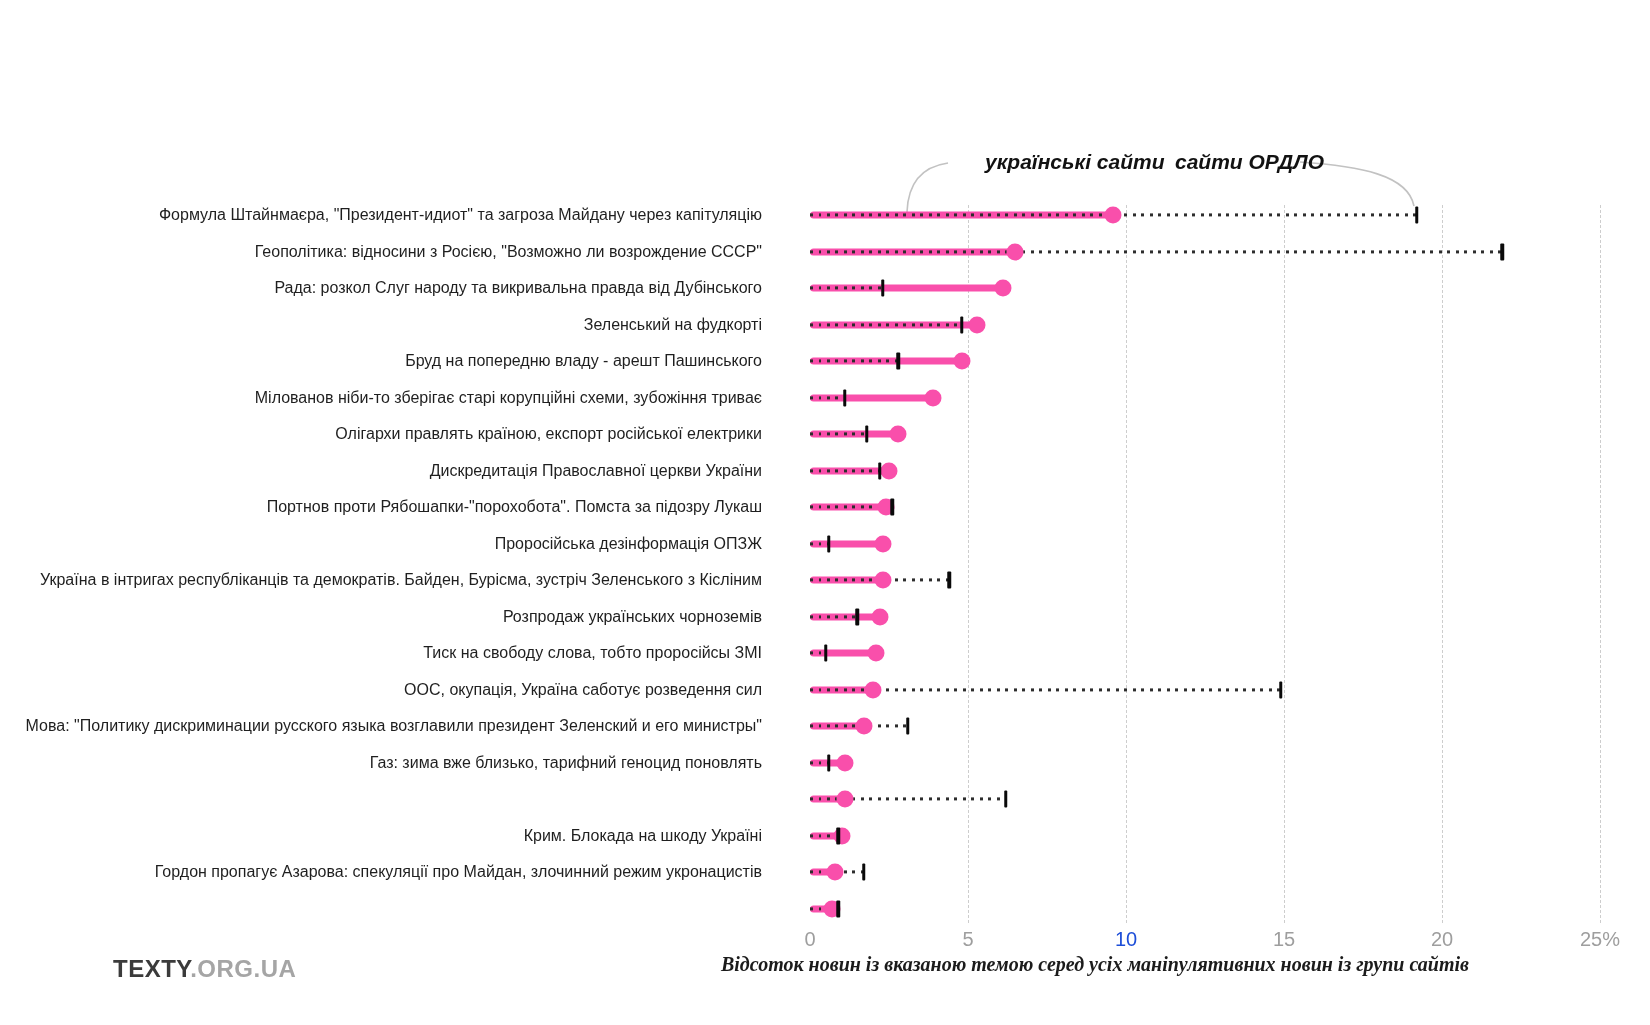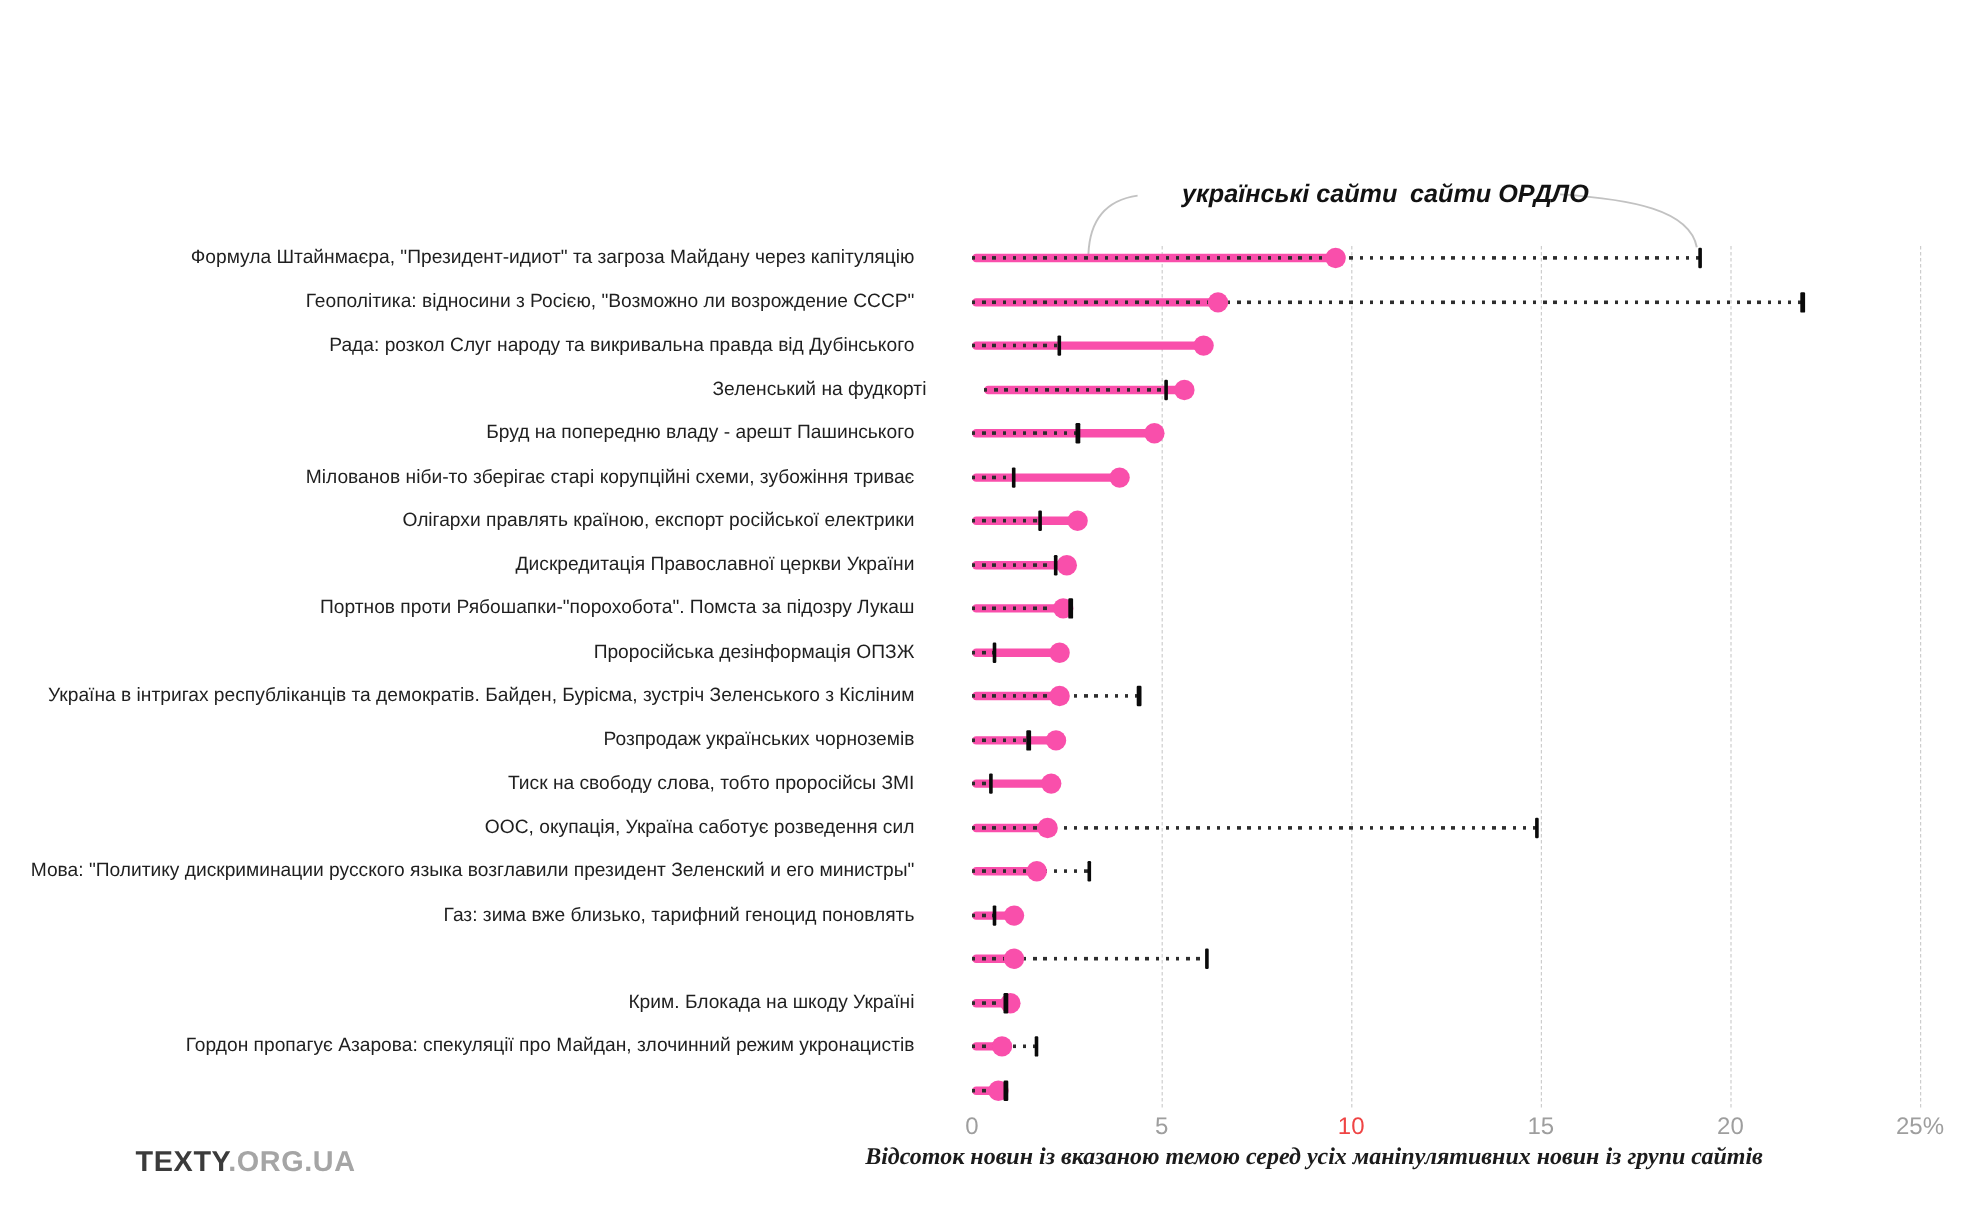--- a/index.html
+++ b/index.html
@@ -69,21 +69,21 @@
         <div class="dot" style="left: 1015.4px; background: rgb(249, 79, 171);"></div>
         <div class="tick" style="left: 1502.04px; background: rgb(10, 10, 10);"></div>
       </div>
       <div class="chart-row" style="top: 269.75px;">
         <div class="cat-label">Рада: розкол Слуг народу та викривальна правда від Дубінського</div>
         <div class="bar" style="left: 810px; width: 192.76px; background: rgb(249, 79, 171);"></div>
         <div class="dotline" style="left: 810px; width: 72.68px; background-image: repeating-linear-gradient(90deg, rgb(45, 45, 45) 0px, rgb(45, 45, 45) 2.8px, transparent 2.8px, transparent 8.5px);"></div>
         <div class="dot" style="left: 1002.76px; background: rgb(249, 79, 171);"></div>
         <div class="tick" style="left: 882.68px; background: rgb(10, 10, 10);"></div>
       </div>
-      <div class="chart-row" style="top: 306.25px; margin-left: 10px;">
+      <div class="chart-row" style="top: 306.25px;">
         <div class="cat-label">Зеленський на фудкорті</div>
         <div class="bar" style="left: 810px; width: 167.48px; background: rgb(249, 79, 171);"></div>
         <div class="dotline" style="left: 810px; width: 151.68px; background-image: repeating-linear-gradient(90deg, rgb(45, 45, 45) 0px, rgb(45, 45, 45) 2.8px, transparent 2.8px, transparent 8.5px);"></div>
         <div class="dot" style="left: 977.48px; background: rgb(249, 79, 171);"></div>
         <div class="tick" style="left: 961.68px; background: rgb(10, 10, 10);"></div>
       </div>
       <div class="chart-row" style="top: 342.75px; padding-left: 36px;">
         <div class="cat-label">Бруд на попередню владу - арешт Пашинського</div>
         <div class="bar" style="left: 810px; width: 151.68px; background: rgb(249, 79, 171);"></div>
         <div class="dotline" style="left: 810px; width: 88.48px; background-image: repeating-linear-gradient(90deg, rgb(45, 45, 45) 0px, rgb(45, 45, 45) 2.8px, transparent 2.8px, transparent 8.5px);"></div>
@@ -190,21 +190,21 @@
       <div class="chart-row" style="top: 890.25px;">
         <div class="bar" style="left: 810px; width: 22.12px; background: rgb(249, 79, 171);"></div>
         <div class="dotline" style="left: 810px; width: 28.44px; background-image: repeating-linear-gradient(90deg, rgb(45, 45, 45) 0px, rgb(45, 45, 45) 2.8px, transparent 2.8px, transparent 8.5px);"></div>
         <div class="dot" style="left: 832.12px; background: rgb(249, 79, 171);"></div>
         <div class="tick" style="left: 838.44px; background: rgb(10, 10, 10);"></div>
       </div>
     </div>
   <div id="x-axis">
       <div class="axis-num" style="left: 810px; color: rgb(158, 158, 158);">0</div>
       <div class="axis-num" style="left: 968px; color: rgb(158, 158, 158);">5</div>
-      <div class="axis-num" style="left: 1126px; color: #ef4444;">10</div>
+      <div class="axis-num" style="left: 1126px; color: #1d4ed8;">10</div>
       <div class="axis-num" style="left: 1284px; color: rgb(158, 158, 158);">15</div>
       <div class="axis-num" style="left: 1442px; color: rgb(158, 158, 158);">20</div>
       <div class="axis-num" style="left: 1600px; color: rgb(158, 158, 158);">25%</div>
     </div>
 
   <div class="caption">Відсоток новин із вказаною темою серед усіх маніпулятивних новин із групи сайтів</div>
 
   <div class="brand"><span>TEXTY</span><span class="gray">.ORG.UA</span></div>
 
 </div>

